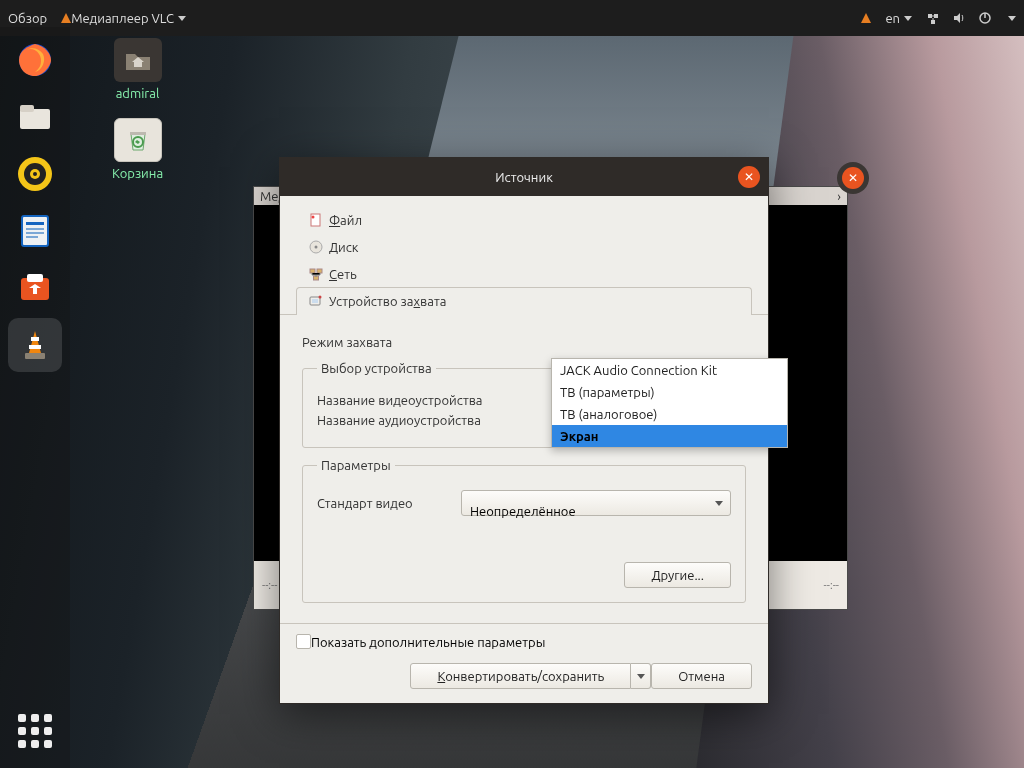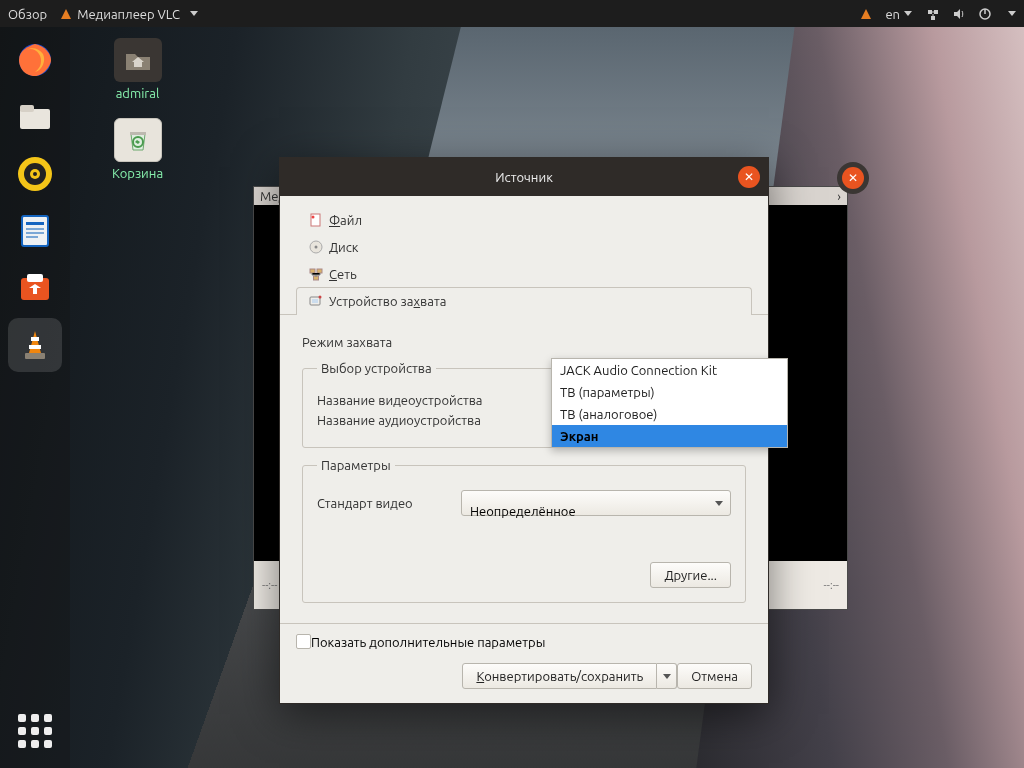--- a/index.html
+++ b/index.html
@@ -9,21 +9,21 @@
 .wallpaper { position:absolute; left:0; top:27px; right:0; bottom:0;
   background:linear-gradient(180deg,#5a6670 0%,#7a858e 18%,#848d96 28%,#2f3a40 55%,#23292d 75%,#1a1e21 100%); }
 .wallpaper::before { content:""; position:absolute; left:0; right:55%; top:0; bottom:0;
   background:linear-gradient(100deg,#11161a 0%,#1b2228 40%,#323c41 70%,#404a50 100%); clip-path:polygon(0 0,100% 0,60% 100%,0 100%);} 
 .wallpaper::after { content:""; position:absolute; right:0; left:68%; top:0; bottom:0;
   background:linear-gradient(260deg,#d5bfc0 0%,#b89a9e 20%,#6a5d65 45%,#434049 70%,#2c2c31 100%); clip-path:polygon(30% 0,100% 0,100% 100%,0 100%);} 
 .road { position:absolute; left:30%; right:30%; top:55%; bottom:0;
   background:linear-gradient(180deg,#3a3d3f 0%,#4a4c4e 40%,#2a2b2c 100%); transform:perspective(400px) rotateX(35deg); transform-origin:top; }
 
 
-.topbar { position:absolute; top:0; left:0; right:0; height:27px; background:#1d1d1d; color:#ddd; display:flex; align-items:center; padding:0 8px; gap:14px; }
+.topbar { position:absolute; top:0; left:0; right:0; height:36px; background:#1d1d1d; color:#ddd; display:flex; align-items:center; padding:0 8px; gap:14px; }
 .topbar .spacer { flex:1; }
 .topbar span, .topbar div { color:#ddd; }
 .vlc-cone { width:0; height:0; border-left:5px solid transparent; border-right:5px solid transparent; border-bottom:10px solid #e67e22; display:inline-block; }
 .tri-down { width:0; height:0; border-left:4px solid transparent; border-right:4px solid transparent; border-top:5px solid #ccc; display:inline-block; margin-left:4px;}
 
 
 .dock { position:absolute; left:0; top:27px; bottom:0; width:70px; background:rgba(20,20,20,.35); display:flex; flex-direction:column; align-items:center; padding-top:6px; gap:3px;}
 .dock-item { width:54px; height:54px; border-radius:10px; display:flex; align-items:center; justify-content:center; position:relative;}
 .dock-item.active { background:rgba(255,255,255,.13);}
 .dock .apps { margin-top:auto; margin-bottom:10px;}
@@ -66,21 +66,21 @@
 .fs-label { width:190px; color:#333;}
 .select { height:26px; border:1px solid #b8b5ad; background:linear-gradient(#fdfcfa,#ece9e2); border-radius:3px; display:flex; align-items:center; padding:16px 22px 0 8px; position:relative; min-width:60px; cursor:pointer;}
 .select::after { content:""; position:absolute; right:7px; top:10px; border-left:4px solid transparent; border-right:4px solid transparent; border-top:5px solid #555;}
 .select.wide { flex:1; }
 
 
 .dropdown { position:absolute; left:271px; top:43px; width:237px; background:#fff; border:1px solid #b8b5ad; z-index:5; box-shadow:0 3px 8px rgba(0,0,0,.25);}
 .dropdown .opt { padding:4px 8px; color:#222; cursor:pointer;}
 .dropdown .opt.sel { background:#2f87e3; color:#000000;font-weight:bold;}
 
-.btn { height:26px; padding:0 13px; border:1px solid #b8b5ad; background:linear-gradient(#fdfcfa,#ece9e2); border-radius:3px; display:inline-flex; align-items:center; cursor:pointer; color:#222;}
+.btn { height:26px; padding:0 26px; border:1px solid #b8b5ad; background:linear-gradient(#fdfcfa,#ece9e2); border-radius:3px; display:inline-flex; align-items:center; cursor:pointer; color:#222;}
 .btn .u { text-decoration:underline;}
 .btn-row-right { display:flex; justify-content:flex-end; margin-top:6px;}
 
 .sep { height:1px; background:#c8c4bc; margin:6px -22px 10px;}
 
 .chk { width:15px; height:15px; border:1px solid #b8b5ad; background:#fff; border-radius:2px; display:inline-block; vertical-align:middle;}
 
 .footer { display:flex; align-items:center; padding:0 16px 14px;}
 .footer .spacer{flex:1;}
 .combo-btn { display:flex; }
@@ -92,21 +92,21 @@
 </style>
 </head>
 <body>
 
 <div class="wallpaper">
     <div class="road"></div>
   </div>
 
 <div class="topbar">
   <span>Обзор</span>
-  <div style="display:flex;align-items:center;gap:6px;">
+  <div style="display:flex;align-items:center;gap:0;">
     <span class="vlc-cone"></span>
     <span>Медиаплеер VLC</span>
     <span class="tri-down"></span>
   </div>
   <div class="spacer"></div>
   <span class="vlc-cone"></span>
   <div style="display:flex;align-items:center;">
     <span>en</span>
       <span class="tri-down"></span>
   </div>

